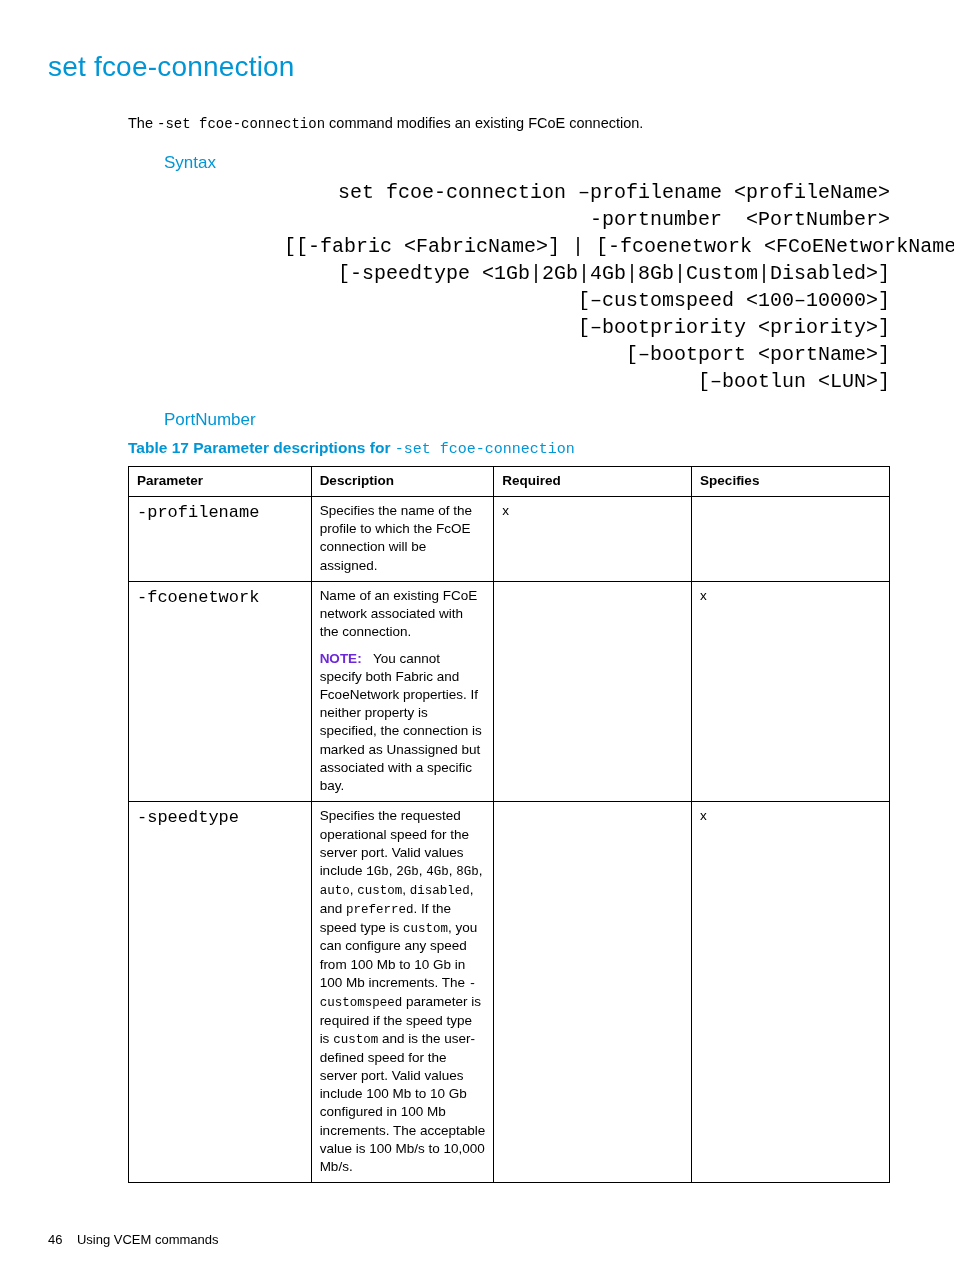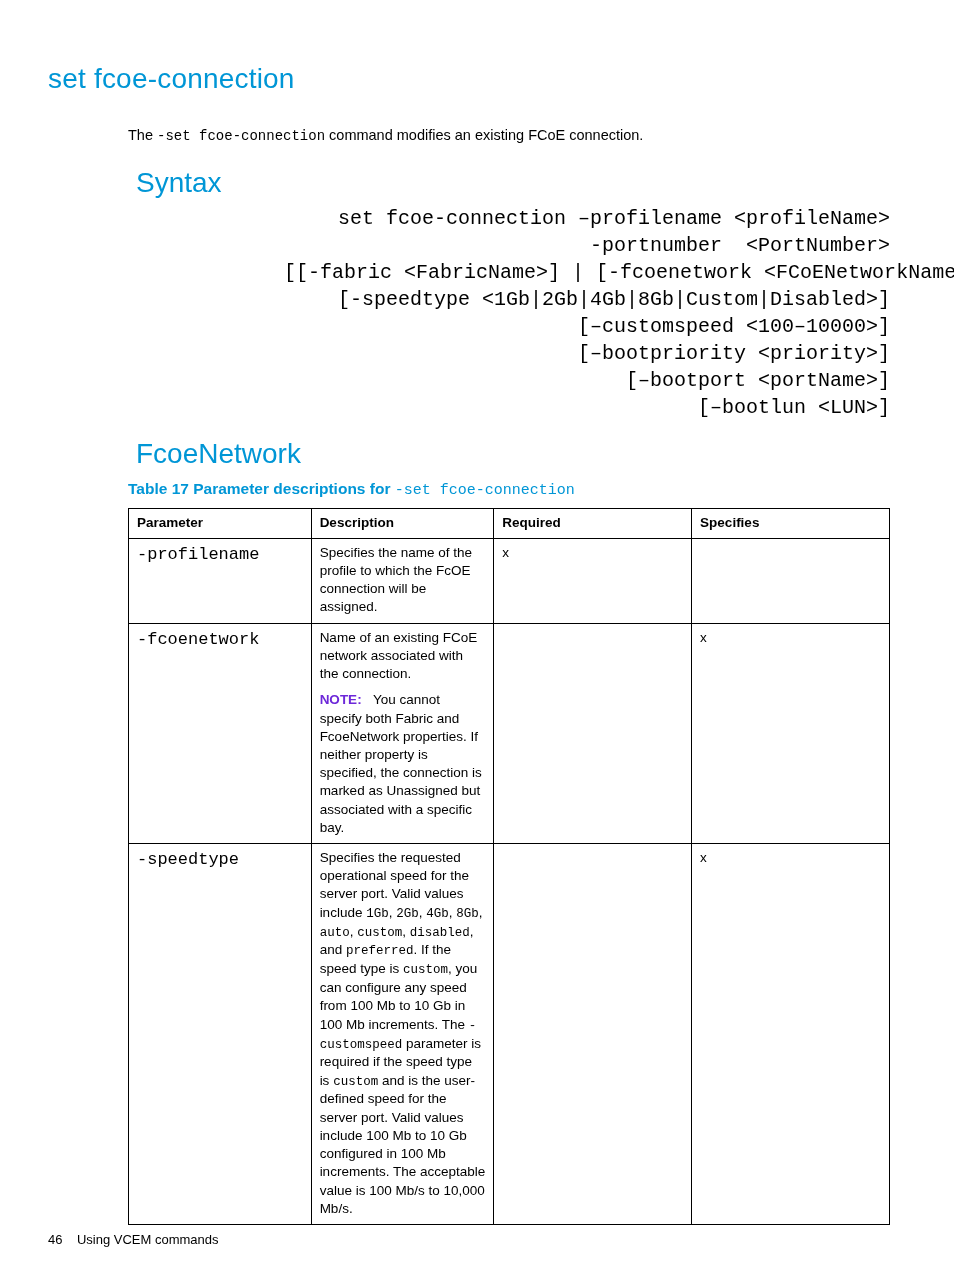--- a/index.html
+++ b/index.html
@@ -9,39 +9,39 @@
     margin: 0;
     padding: 48px 64px 40px 48px;
     line-height: 1.35;
   }
   h1.title {
     font-family: "Arial Narrow", Arial, sans-serif;
     font-weight: 300;
     font-stretch: condensed;
     color: #0096d6;
     font-size: 28px;
-    margin: 12px 0 6px 0;
+    margin: 0 0 6px 0;
     letter-spacing: 0.2px;
   }
   .intro {
     margin-left: 80px;
     margin-bottom: 18px;
     margin-top: 28px;
   }
   code, .code {
     font-family: "Courier New", Courier, monospace;
     font-size: 14px;
   }
   h2.section {
     font-family: "Arial Narrow", Arial, sans-serif;
     font-weight: 300;
     font-stretch: condensed;
     color: #0096d6;
-    font-size: 28px;
-    margin: 14px 0 4px 88px;
+    font-size: 17px;
+    margin: 14px 0 4px 116px;
   }
   pre.syntax {
     font-family: "Courier New", Courier, monospace;
     font-size: 20px;
     white-space: pre;
     margin: 4px 0 14px 80px;
     text-align: right;
   }
   .table-caption {
     font-family: "Arial Narrow", Arial, sans-serif;
@@ -116,21 +116,21 @@
 <h2 class="section">Syntax</h2>
 <pre class="syntax">set fcoe-connection –profilename &lt;profileName&gt;
              -portnumber  &lt;PortNumber&gt;
              [[-fabric &lt;FabricName&gt;] | [-fcoenetwork &lt;FCoENetworkName&gt; ]]
              [-speedtype &lt;1Gb|2Gb|4Gb|8Gb|Custom|Disabled&gt;]
              [–customspeed &lt;100–10000&gt;]
              [–bootpriority &lt;priority&gt;]
              [–bootport &lt;portName&gt;]
              [–bootlun &lt;LUN&gt;]</pre>
 
-<h2 class="section">FcoeNetwork</h2>
+<h2 class="section">PortNumber</h2>
 
 <div class="table-caption">
   <span>Table 17 Parameter descriptions for </span><span class="code">-set fcoe-connection</span>
 </div>
 
 <table class="param-table">
   <colgroup>
       <col class="c1">
       <col class="c2">
       <col class="c3">

